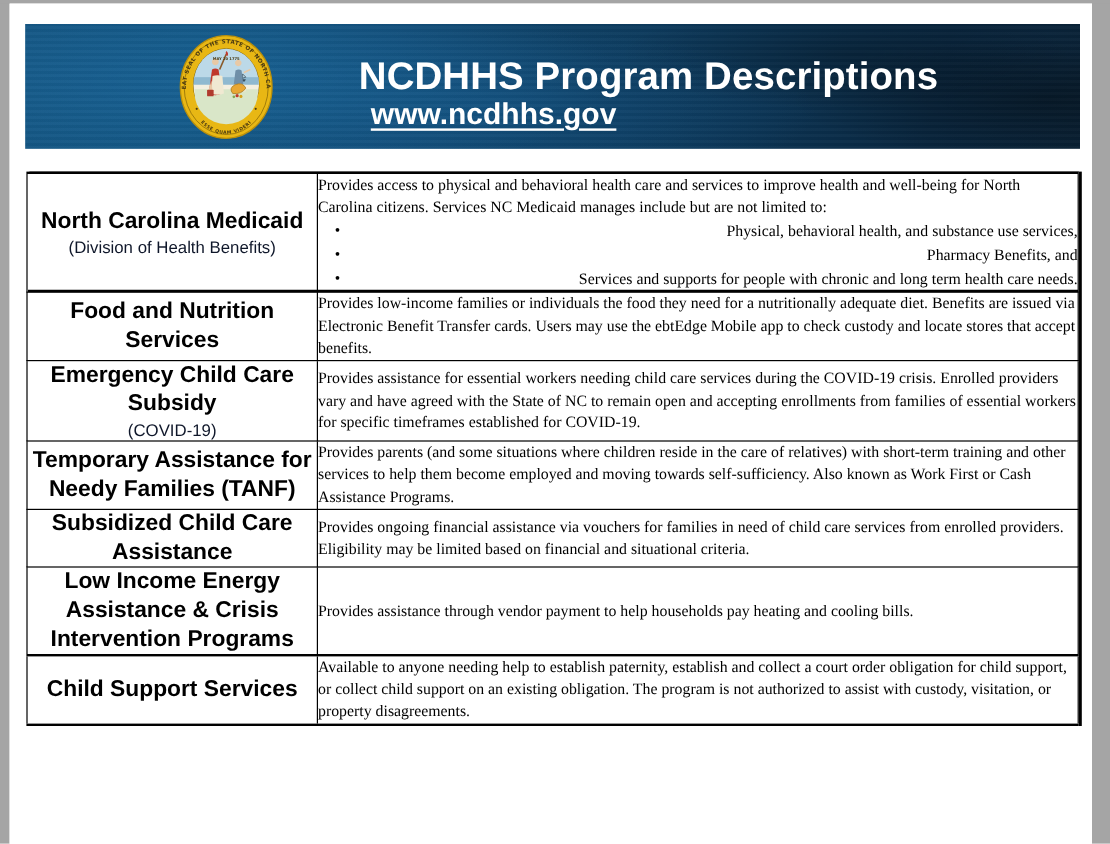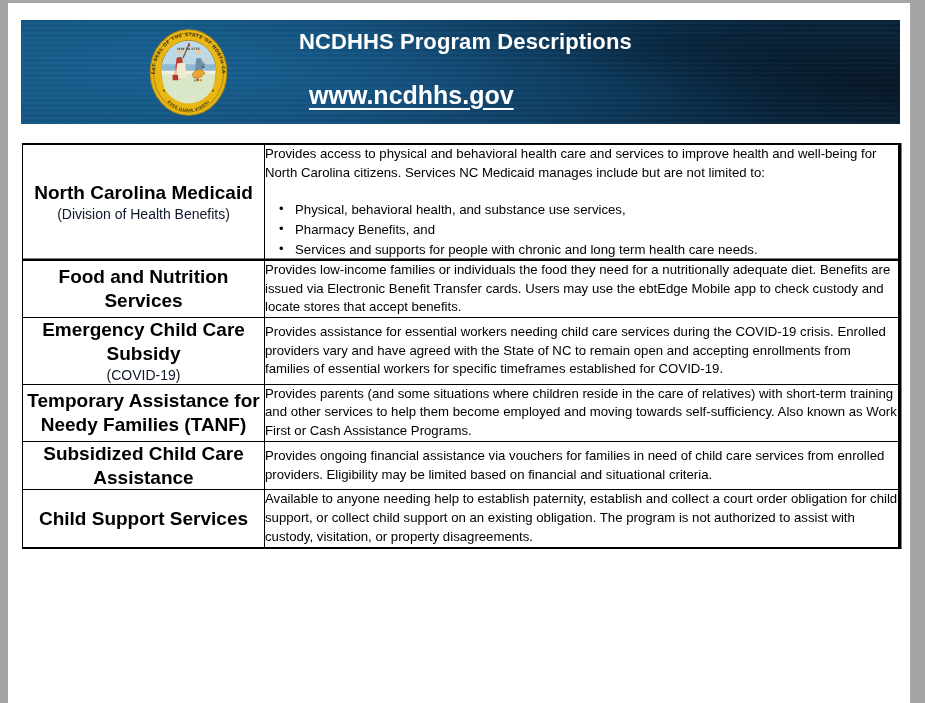--- a/index.html
+++ b/index.html
@@ -93,22 +93,22 @@
     top: 7px;
     width: 91px;
     height: 91px;
   }
   .seal svg { display: block; }
 
   
   .banner-title {
     position: absolute;
     left: 278px;
-    top: 9px;
-    font-size: 22px;
+    top: 25px;
+    font-size: 32px;
     font-weight: bold;
     color: #ffffff;
     letter-spacing: 0.1px;
     white-space: nowrap;
   }
   .banner-link {
     position: absolute;
     left: 288px;
     top: 61px;
     font-size: 25px;
@@ -155,31 +155,33 @@
     font-size: 14px;
     font-weight: normal;
     color: #0f172a;
     line-height: 1.3;
   }
   .name-sub.bold { font-weight: normal; }
 
   .desc-cell {
     padding: 9px 14px 9px 13px;
     vertical-align: middle;
+    font-family: Liberation Serif, serif;
   }
   .desc-text {
     font-size: 13.2px;
     color: #000000;
     line-height: 1.42;
     margin: 0;
   }
   .desc-list {
-    margin: 18px 0 0 0;
+    margin: 1px 0 0 0;
     padding-left: 30px;
     list-style: none;
+    text-align: right;
   }
   .desc-list li {
     font-size: 13.2px;
     color: #000000;
     line-height: 1.5;
     position: relative;
   }
   .desc-list li::before {
     content: "\2022";
     position: absolute;
@@ -322,20 +324,28 @@
 
       <tr>
         <td class="name-cell">
           <div class="name-title">Subsidized Child Care Assistance</div>
         </td>
         <td class="desc-cell">
           <p class="desc-text">Provides ongoing financial assistance via vouchers for families in need of child care services from enrolled providers. Eligibility may be limited based on financial and situational criteria.</p>
         </td>
       </tr>
 
+      <tr class="sep-thick">
+        <td class="name-cell">
+          <div class="name-title">Low Income Energy Assistance &amp; Crisis Intervention Programs</div>
+        </td>
+        <td class="desc-cell">
+          <p class="desc-text">Provides assistance through vendor payment to help households pay heating and cooling bills.</p>
+        </td>
+      </tr>
 
       <tr class="last-row">
         <td class="name-cell">
           <div class="name-title">Child Support Services</div>
         </td>
         <td class="desc-cell">
           <p class="desc-text">Available to anyone needing help to establish paternity, establish and collect a court order obligation for child support, or collect child support on an existing obligation. The program is not authorized to assist with custody, visitation, or property disagreements.</p>
         </td>
       </tr>
 

